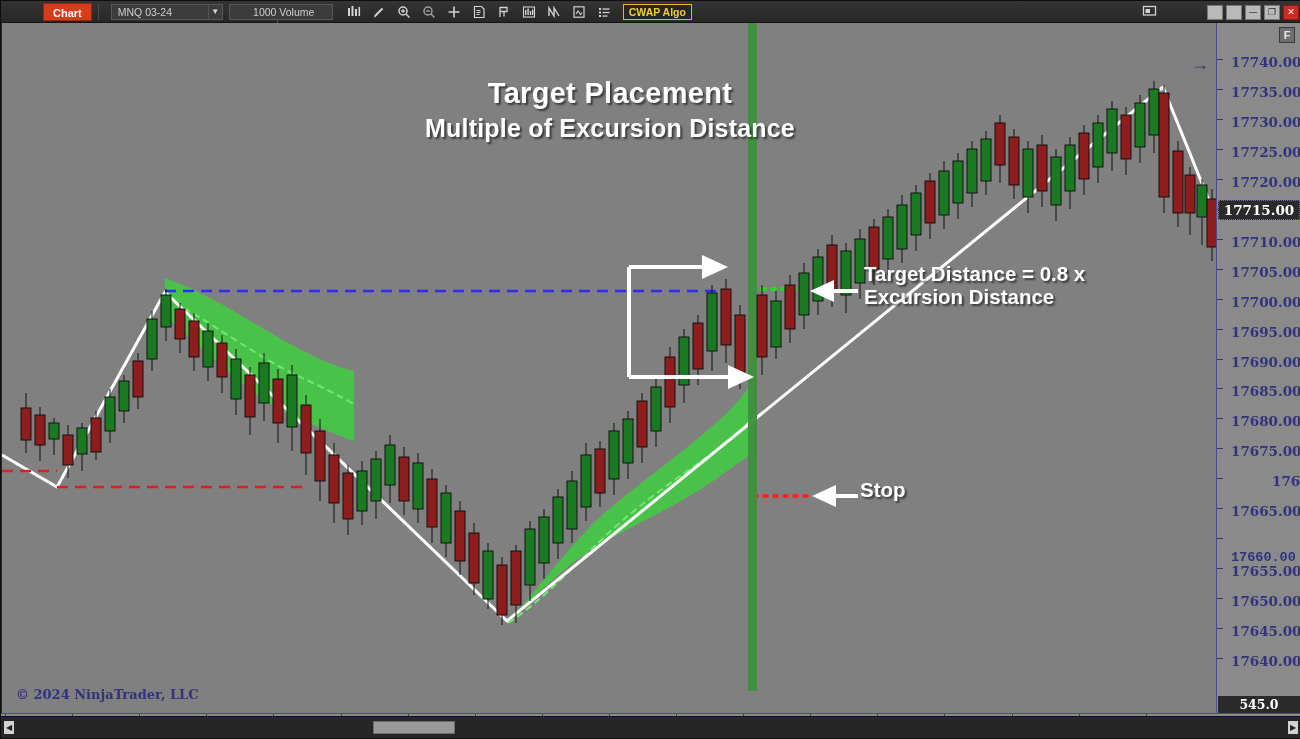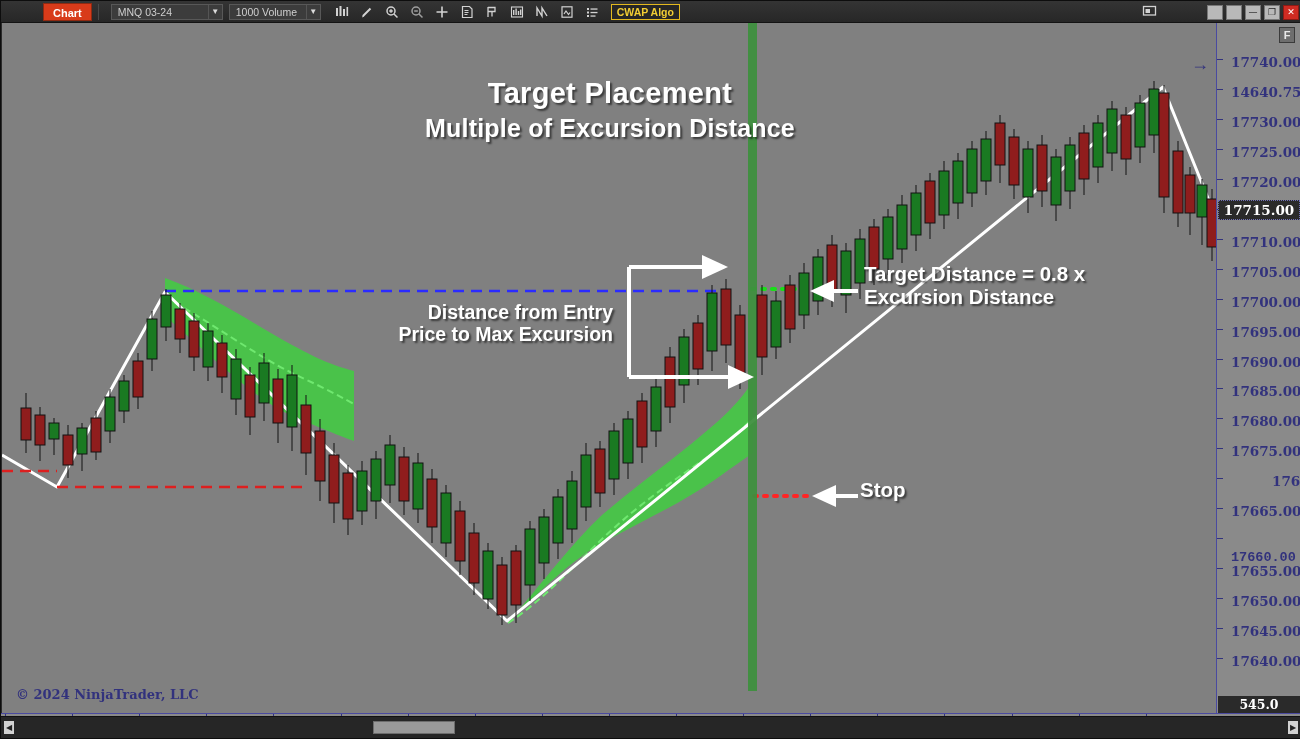--- a/index.html
+++ b/index.html
@@ -37,21 +37,21 @@
     color:#cfcfcf; font-size:10.5px; line-height:14px;
     display:flex; align-items:center; position:relative;
     padding-left:6px; margin-left:6px;
   }
   .combo .cap{ flex:1; }
   .combo .arw{
     width:14px; text-align:center; font-size:8px; color:#ddd;
     border-left:1px solid #555; height:14px; line-height:14px;
   }
   #combo-instrument{ width:112px; }
-  #combo-interval{ width:92px; }
+  #combo-interval{ width:104px;flex-direction:column; }
 
   #icon-row{ display:flex; align-items:center; margin-left:10px; gap:3px; }
   .ticon{
     width:22px; height:18px; display:flex; align-items:center; justify-content:center;
     color:#d2d2d2;
   }
   .ticon svg{ display:block; }
 
   #indicator-chip{
     margin-left:8px; height:16px; padding:0 5px;
@@ -708,34 +708,32 @@
             <polygon points="810,473 834,462 834,484" fill="#ffffff"></polygon>
           </g>
 
         </g>
       </svg>
     </div>
 
     <div id="overlay">
       <div class="anno" id="title-main">Target Placement</div>
       <div class="anno" id="title-sub">Multiple of Excursion Distance</div>
-      <div class="anno" id="anno-excursion">Distance from Entry
-Price to Max Excursion</div>
       <div class="anno" id="anno-target">Target Distance = 0.8 x
 Excursion Distance</div>
       <div class="anno" id="anno-stop">Stop</div>
       <div id="copyright">© 2024 NinjaTrader, LLC</div>
     </div>
 
     <div id="price-axis">
       <div id="f-badge">F</div>
     <div class="ptick" style="top: 36px;"></div>
         <div class="plabel" style="top: 31px; text-align: center;">17740.00</div>
         <div class="ptick" style="top: 65.95px;"></div>
-        <div class="plabel" style="top: 60.95px;">14640.75</div>
+        <div class="plabel" style="top: 60.95px;">17735.00</div>
         <div class="ptick" style="top: 95.9px;"></div>
         <div class="plabel" style="top: 90.9px;">17730.00</div>
         <div class="ptick" style="top: 125.85px;"></div>
         <div class="plabel" style="top: 120.85px;">17725.00</div>
         <div class="ptick" style="top: 155.8px;"></div>
         <div class="plabel" style="top: 150.8px;">17720.00</div>
         <div class="ptick" style="top: 185.75px;"></div>
         <div class="plabel" style="top: 180.75px;">17715.00</div>
         <div class="ptick" style="top: 215.7px;"></div>
         <div class="plabel" style="top: 210.7px;">17710.00</div>

